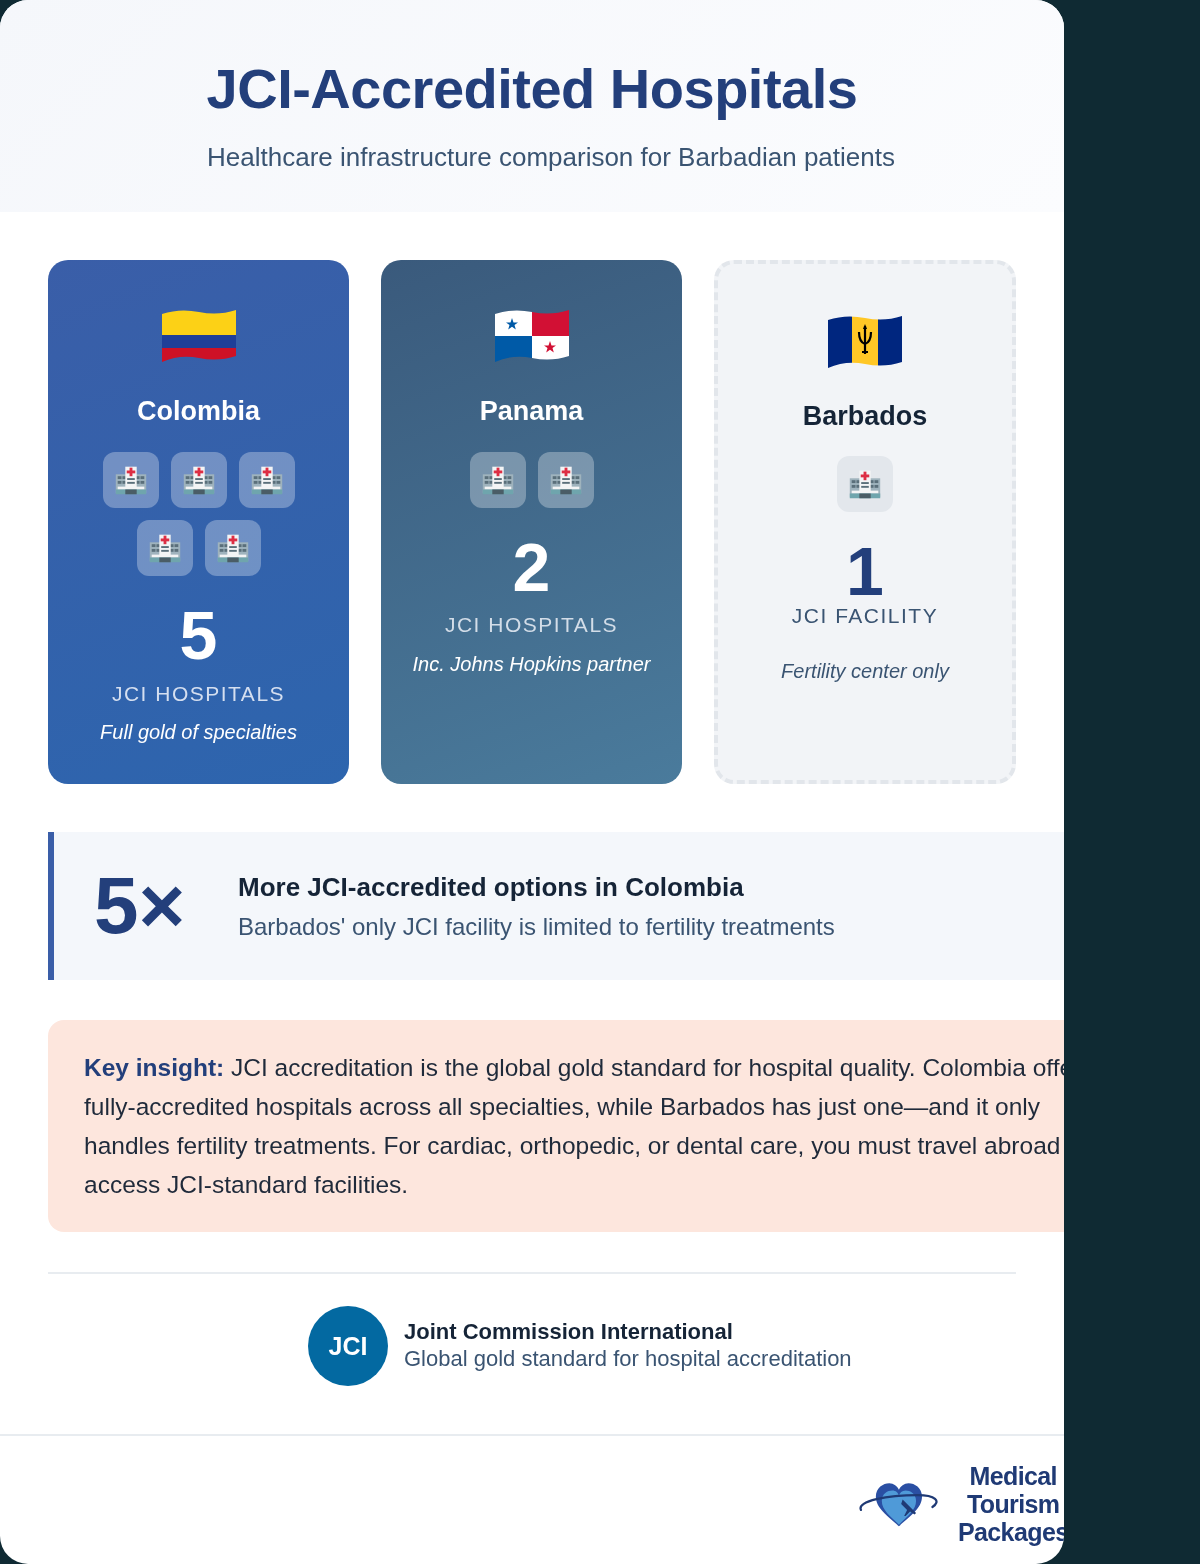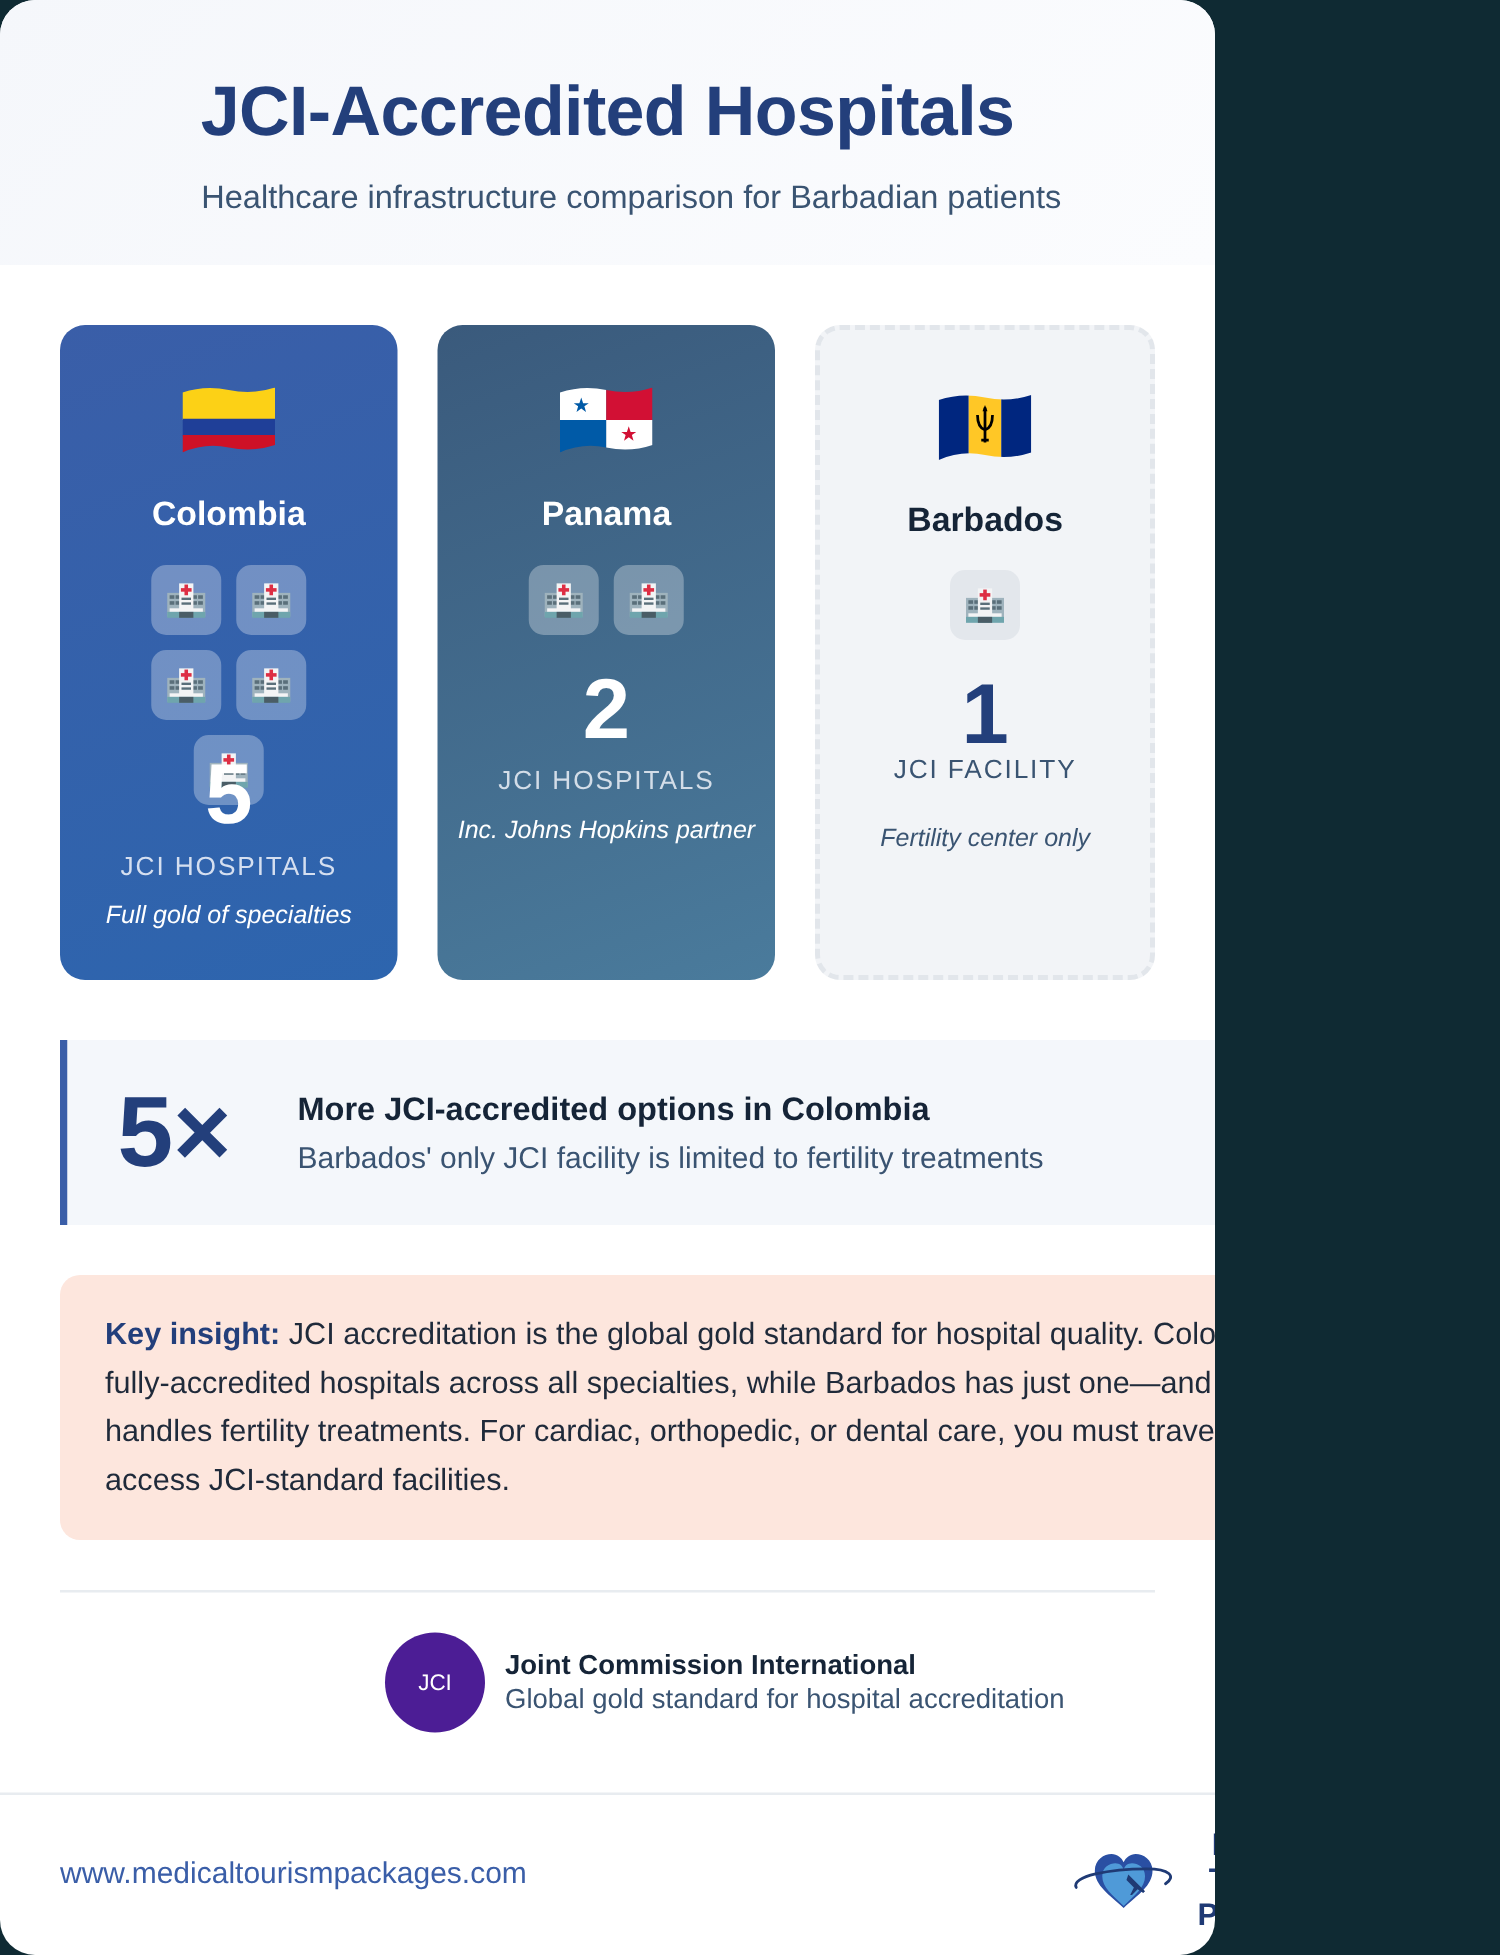--- a/index.html
+++ b/index.html
@@ -1,19 +1,19 @@
 <!DOCTYPE html>
 <html><head>
   <meta charset="utf-8">
   <style>
     * { box-sizing: border-box; margin: 0; padding: 0; }
     html, body { width: 1200px; height: 1564px; background: #0f2a33; }
     body { font-family: "Liberation Sans", sans-serif; }
     .page {
-      width: 972px; height: 1564px; background: #ffffff;
+      width: 1064px; height: 1564px; background: #ffffff;
       border-radius: 28px; overflow: hidden; position: relative;
     }
     .header {
       height: 212px;
       background: linear-gradient(135deg, #f5f7fb 0%, #fbfcfe 100%);
       text-align: center; padding-top: 58px;
     }
     .header h1 {
       font-size: 56px; font-weight: 700; color: #233f7b; letter-spacing: -0.5px;
       line-height: 62px;
@@ -83,22 +83,22 @@
       font-size: 24.5px; line-height: 39px; color: #1f2a3a;
     }
     .insight .insight-label { color: #233f7b; font-weight: 700; }
 
     .divider1 { position: absolute; top: 1272px; left: 48px; right: 48px; height: 2px; background: #e8ecf0; }
 
     .jci {
       position: absolute; top: 1306px; left: 308px; display: flex; align-items: center;
     }
     .jci-badge {
-      width: 80px; height: 80px; border-radius: 50%; background: #4c1d95; color: #fff;
-      display: flex; align-items: center; justify-content: center; font-size: 18px; font-weight: 400;
+      width: 80px; height: 80px; border-radius: 50%; background: #0369a1; color: #fff;
+      display: flex; align-items: center; justify-content: center; font-size: 25px; font-weight: 700;
     }
     .jci-text { margin-left: 16px; }
     .jci-title { font-size: 22px; font-weight: 700; color: #152437; line-height: 26px; }
     .jci-sub { font-size: 22px; color: #3a5472; line-height: 28px; }
 
     .divider2 { position: absolute; top: 1434px; left: 0; right: 0; height: 2px; background: #e8ecf0; }
 
     .footer-url {
       position: absolute; top: 1485px; left: 48px; font-size: 24px; color: #3a5ea8;
     }
@@ -382,21 +382,20 @@
   <div class="jci">
     <div class="jci-badge">JCI</div>
     <div class="jci-text">
       <div class="jci-title">Joint Commission International</div>
       <div class="jci-sub">Global gold standard for hospital accreditation</div>
     </div>
   </div>
 
   <div class="divider2"></div>
 
-  <div class="footer-url">www.medicaltourismpackages.com</div>
 
   <div class="logo">
     <svg viewBox="0 0 110 68">
       <path d="M55 64 C40 50 24 40 24 24 C24 12 34 6 42 6 C48 6 53 10 55 15 C57 10 62 6 68 6 C76 6 86 12 86 24 C86 40 70 50 55 64 Z" fill="#2a4fa3"></path>
       <path d="M55 62 C43 50 32 42 32 30 C32 20 40 16 46 16 C51 16 54 19 55 23 C56 19 59 16 64 16 C70 16 78 20 78 30 C78 42 67 50 55 62 Z" fill="#4f9ad8"></path>
       <path d="M4 42 C-2 30 40 22 80 22 C104 22 112 30 100 38" stroke="#1f3a75" stroke-width="3" fill="none" stroke-linecap="round"></path>
       <path d="M60 28 L78 46 L76 48 L70 44 L64 50 L62 50 L66 42 L58 34 Z" fill="#1f3a75"></path>
     </svg>
     <div class="logo-text">
       <div>Medical Tourism</div>

